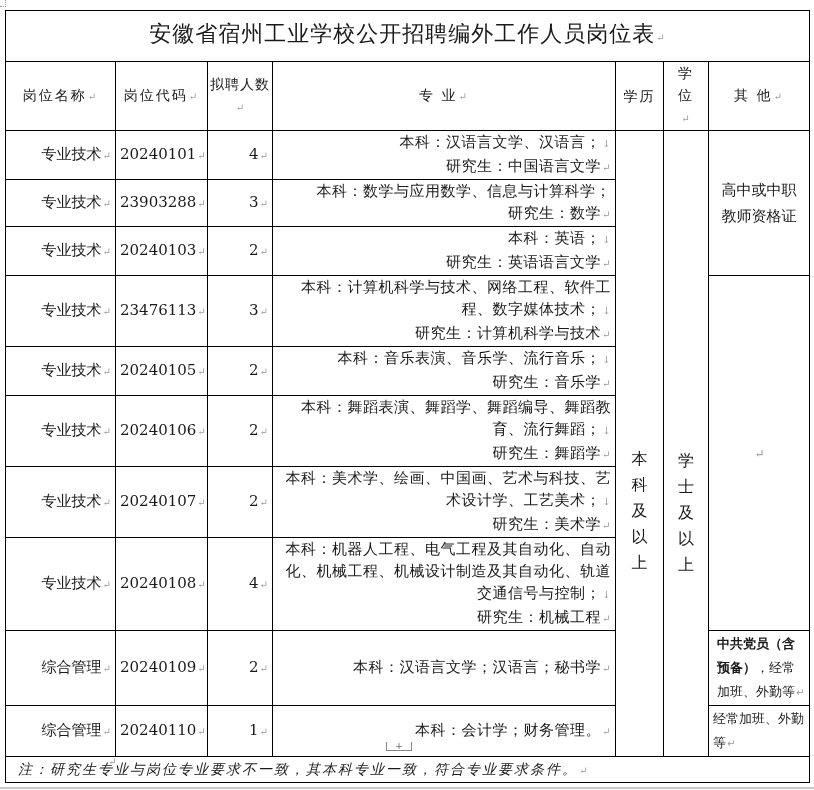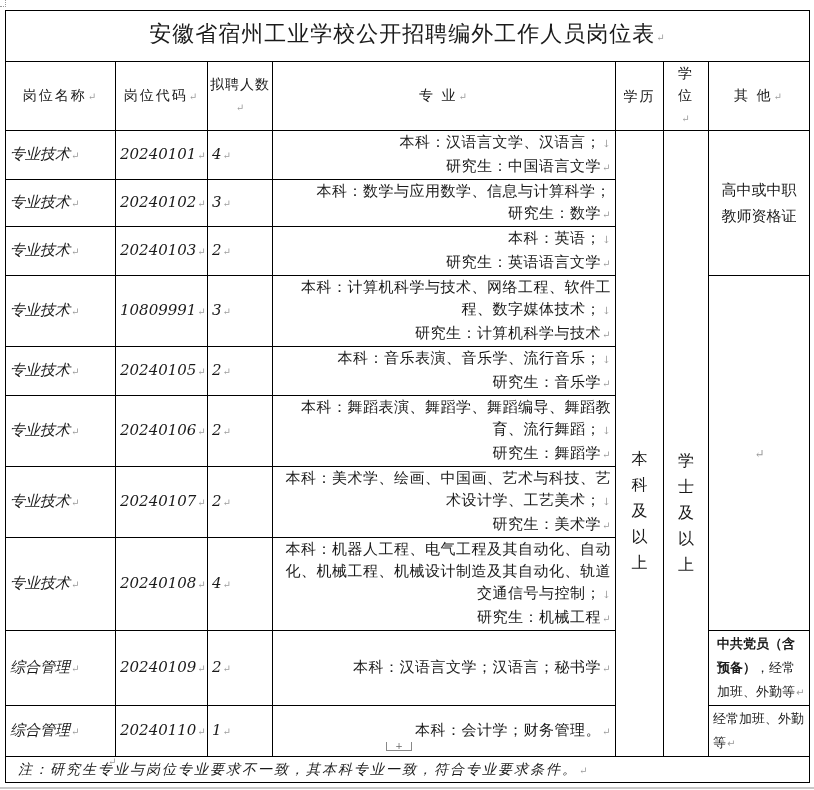--- a/index.html
+++ b/index.html
@@ -7,21 +7,21 @@
          font-family: "DejaVu Serif", "Liberation Serif", serif; color:#1a1a1a; }
   .page-corner { position:absolute; left:0; top:0; width:5px; height:6px;
                  border-right:1px dotted #999; border-bottom:1px dotted #999; }
   table.grid { position:absolute; left:5px; top:10px; border-collapse:collapse;
                table-layout:fixed; width:804px; }
   table.grid td { border:1.5px solid #000; padding:0 4px; vertical-align:middle;
                   font-size:15px; line-height:22px; }
   .title-cell { height:50px; text-align:center; font-size:22px !important;
                 letter-spacing:1px; }
   .hdr { text-align:center; font-size:14px !important; letter-spacing:2px; }
-  .c { text-align:left;font-style:italic; }
+  .c { text-align:right; }
   .major { text-align:right; padding-left:10px !important; letter-spacing:0.5px; }
   .vert { text-align:center; line-height:26px !important; font-size:16px !important; }
   .other { text-align:center; font-size:15px !important; }
   .other-sm { text-align:left; font-size:13px !important; line-height:24px !important;
               font-family:"DejaVu Sans","Liberation Sans",sans-serif; }
   .bold { font-weight:bold;text-align:right; }
   .note { font-size:14px !important; letter-spacing:2px; padding-left:12px !important; height:25px;font-style:italic; }
   .pm { color:#9a9a9a; font-size:10px; margin-left:1px; }
   .add-row { position:absolute; left:386px; top:742px; width:24px; height:8px;
              border:1px solid #888; border-top:none; font-size:9px; text-align:center;
@@ -69,35 +69,35 @@
     <td rowspan="10" class="vert">
           <div style="width:18px;margin:150px auto 12px;word-break:break-all">学士及以上</div>
         </td>
     <td rowspan="3" class="other">
           <div style="width:78px;margin:0 auto;line-height:26px">高中或中职教师资格证</div>
         </td>
   </tr>
 
   <tr style="height:46px">
     <td class="c"><span>专业技术</span><span class="pm">↵</span></td>
-    <td class="c"><span>20240102</span><span class="pm">↵</span></td>
+    <td class="c"><span>23903288</span><span class="pm">↵</span></td>
     <td class="c"><span>3</span><span class="pm">↵</span></td>
     <td class="major" style="white-space:nowrap;overflow:hidden"><span>本科：数学与应用数学、信息与计算科学；</span><br><span>研究生：数学</span><span class="pm">↵</span></td>
   </tr>
 
   <tr style="height:46px">
     <td class="c"><span>专业技术</span><span class="pm">↵</span></td>
     <td class="c"><span>20240103</span><span class="pm">↵</span></td>
     <td class="c"><span>2</span><span class="pm">↵</span></td>
     <td class="major"><span>本科：英语；</span><span class="pm">↓</span><br><span>研究生：英语语言文学</span><span class="pm">↵</span></td>
   </tr>
 
   <tr style="height:68px">
     <td class="c"><span>专业技术</span><span class="pm">↵</span></td>
-    <td class="c"><span>10809991</span><span class="pm">↵</span></td>
+    <td class="c"><span>23476113</span><span class="pm">↵</span></td>
     <td class="c"><span>3</span><span class="pm">↵</span></td>
     <td class="major"><span>本科：计算机科学与技术、网络工程、软件工程、数字媒体技术；</span><span class="pm">↓</span><br><span>研究生：计算机科学与技术</span><span class="pm">↵</span></td>
     <td rowspan="5" class="other"><span class="pm" style="font-size:12px">↵</span></td>
   </tr>
 
   <tr style="height:45px">
     <td class="c"><span>专业技术</span><span class="pm">↵</span></td>
     <td class="c"><span>20240105</span><span class="pm">↵</span></td>
     <td class="c"><span>2</span><span class="pm">↵</span></td>
     <td class="major"><span>本科：音乐表演、音乐学、流行音乐；</span><span class="pm">↓</span><br><span>研究生：音乐学</span><span class="pm">↵</span></td>

